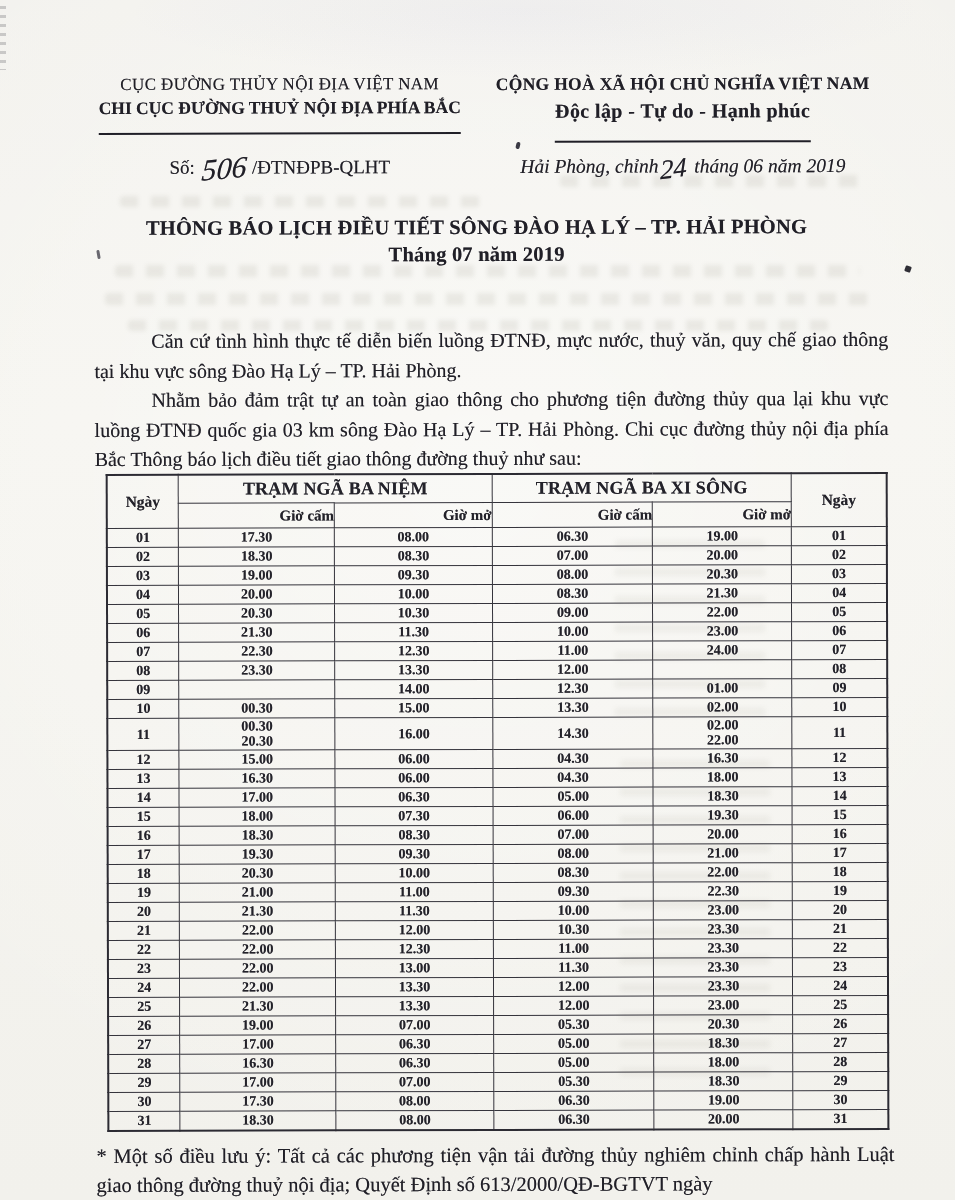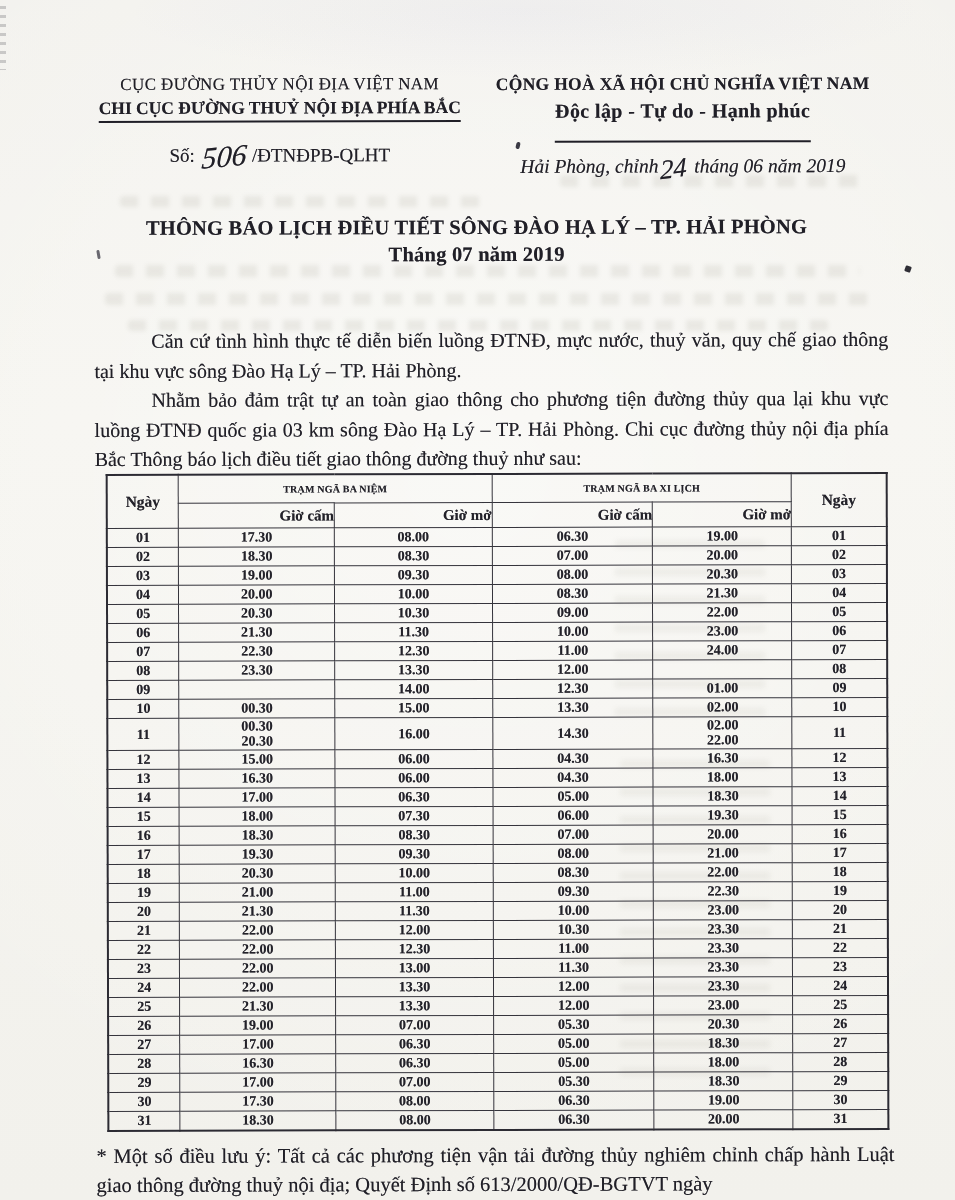--- a/index.html
+++ b/index.html
@@ -16,21 +16,21 @@
   }
   .content{position:absolute;inset:0;transform:rotate(-0.15deg);}
   .ink{text-shadow:0 0 .5px rgba(32,31,39,.55);}
 
   
   .header{position:absolute;top:74px;left:86px;width:806px;display:flex;}
   .hdr-left{width:390px;text-align:center;}
   .hdr-right{width:416px;text-align:center;}
   .agency-parent{font-size:17px;letter-spacing:.4px;}
   .agency-name{margin-top:3px;font-size:17.5px;font-weight:bold;}
-  .agency-name .u{border-bottom:2px solid #201f27;padding-bottom:2px;display:inline-block;}
+  .agency-name .u{border-bottom:2px solid #201f27;padding-bottom:14px;display:inline-block;}
   .doc-number{margin-top:19px;font-size:19px;}
   .nation{font-size:17.5px;font-weight:bold;letter-spacing:.3px;}
   .motto{margin-top:5px;font-size:20px;font-weight:bold;}
   .motto .u{border-bottom:2px solid #201f27;padding-bottom:18px;display:inline-block;letter-spacing:.4px;}
   .dateline{margin-top:13px;font-style:italic;font-size:19.5px;}
   .handwritten{display:inline-block;font-style:italic;line-height:1;}
   .hw-number{font-size:30px;transform:rotate(-5deg) skewX(-10deg);margin:0 5px 0 7px;vertical-align:-5px;}
   .hw-day{font-size:27px;transform:rotate(-7deg) skewX(-6deg);margin:0 3px 0 1px;vertical-align:-5px;}
 
   
@@ -41,21 +41,21 @@
   .bodytext{position:absolute;top:326px;left:95px;width:794px;
             font-size:20px;line-height:29.5px;text-align:justify;}
   .bodytext p{margin:0;text-indent:57px;}
 
   
   table.schedule{position:absolute;top:473px;left:106px;width:782px;
     border-collapse:collapse;text-align:center;font-weight:bold;
     color:#23222a;}
   table.schedule th,table.schedule td{border:1px solid #35343c;padding:0;}
   table.schedule{border:2px solid #2c2b33;}
-  th.station{height:27px;font-size:10px;letter-spacing:.2px;}
+  th.station{height:27px;font-size:18px;letter-spacing:.2px;}
   th.sub{height:24px;font-size:15px;text-align:right;}
   th.day-col{font-size:15.5px;border-radius:26px;}
   table.schedule td{height:18px;font-size:14px;line-height:1.1;}
   td.multi{white-space:pre-line;line-height:1.3;padding:2px 0;}
 
   
   .note{position:absolute;top:1141px;left:95px;width:798px;margin:0;
         font-size:20.5px;line-height:29px;text-align:justify;}
   .note-label{text-underline-offset:3px;}
 
@@ -118,21 +118,21 @@
           <col style="width:20%">
           <col style="width:20.2%">
         <col style="width:20.6%">
           <col style="width:17.8%">
           <col style="width:12.2%">
       </colgroup>
       <thead>
         <tr>
           <th rowspan="2" class="day-col">Ngày</th>
           <th colspan="2" class="station">TRẠM NGÃ BA NIỆM</th>
-          <th colspan="2" class="station">TRẠM NGÃ BA XI LỊCH</th>
+          <th colspan="2" class="station">TRẠM NGÃ BA XI SÔNG</th>
           <th rowspan="2" class="day-col">Ngày</th>
         </tr>
         <tr>
           <th class="sub">Giờ cấm</th>
           <th class="sub">Giờ mở</th>
           <th class="sub">Giờ cấm</th>
           <th class="sub">Giờ mở</th>
         </tr>
       </thead>
       <tbody>

